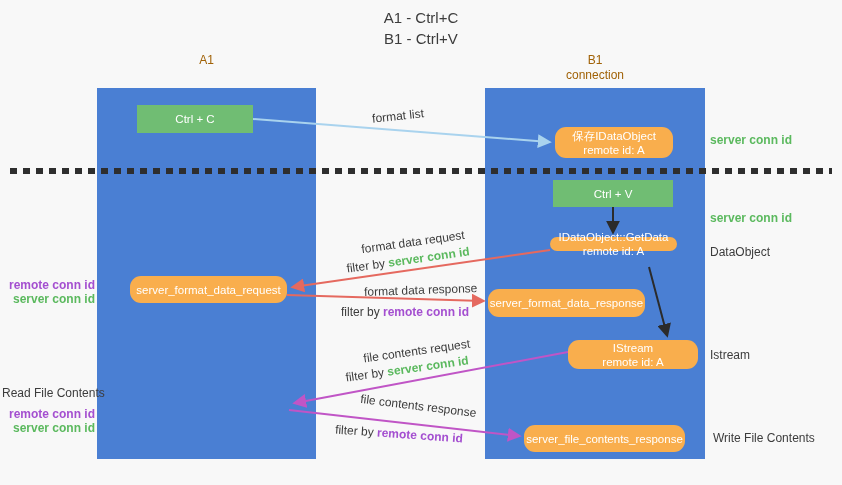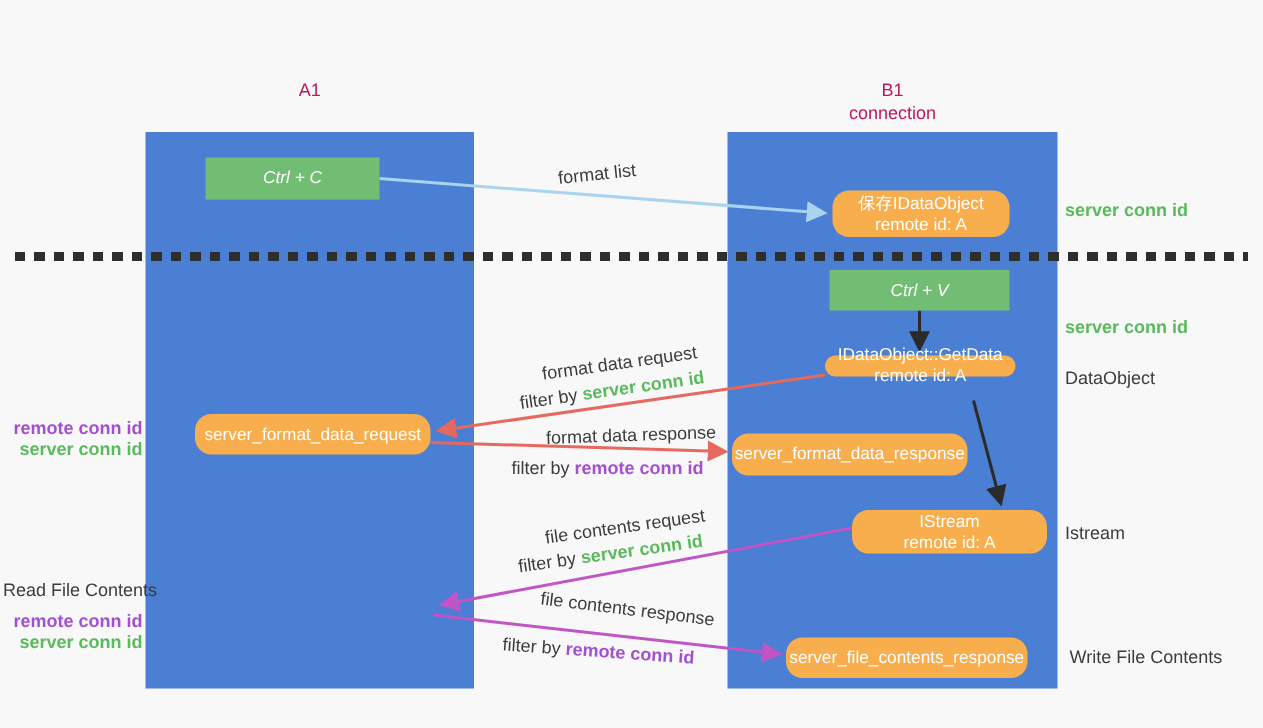--- a/index.html
+++ b/index.html
@@ -5,46 +5,50 @@
   html,body{margin:0;padding:0;}
   .canvas{
     position:relative; width:842px; height:485px;
     background:#f8f8f8; overflow:hidden;
     font-family:"Liberation Sans", sans-serif;
     color:var(--text-dark);
   }
   .title{position:absolute; top:7px; left:0; right:0; text-align:center;
     font-size:15px; line-height:21px; color:var(--text-dark);}
   .lane-header{position:absolute; top:53px; text-align:center;
-    font-size:12px; line-height:15px; color:#be185d;}
+    font-size:12px; line-height:15px; color:#a16207;}
   .lane{position:absolute; top:88px; height:371px; background:var(--lane-blue); z-index:1;}
   .lane-left{left:97px; width:219px;}
   .lane-right{left:485px; width:220px;}
   .dotline{position:absolute; top:168px; left:10px; width:822px; height:6px; z-index:2;
     background:repeating-linear-gradient(90deg, var(--dot-color) 0 7px, transparent 7px 13px);}
   .arrows{position:absolute; left:0; top:0; z-index:3; pointer-events:none;}
   .node{position:absolute; z-index:4; display:flex; flex-direction:column;
     align-items:center; justify-content:center; text-align:center;
     color:#fff; font-size:11.5px; line-height:14px; white-space:nowrap;}
   .node.orange{background:var(--box-orange);border-radius:11px;}
-  .node.green{background:var(--box-green);font-style:italic;}
+  .node.green{background:var(--box-green);}
   .side-label{position:absolute; z-index:5; font-size:12px; white-space:nowrap;}
   .side-label.right-col{left:710px;}
   .side-label.left-col{left:2px; width:93px; text-align:right;}
   .green-text{color:var(--label-green); font-weight:bold;}
   .purple-text{color:var(--label-purple); font-weight:bold;}
   .dark-text{color:var(--text-dark);}
   .alabel{position:absolute; z-index:5; font-size:12px; white-space:nowrap;
     color:var(--text-dark); transform-origin:center center;}
 </style>
 </head>
 <body>
 
 <div class="canvas">
 
+  <div class="title">
+    <div>A1 - Ctrl+C</div>
+    <div>B1 - Ctrl+V</div>
+  </div>
 
   <div class="lane-header" style="left:97px;width:219px;">
     <div>A1</div>
   </div>
   <div class="lane-header" style="left:485px;width:220px;">
     <div>B1</div>
     <div>connection</div>
   </div>
 
   <div class="lane lane-left"></div>

